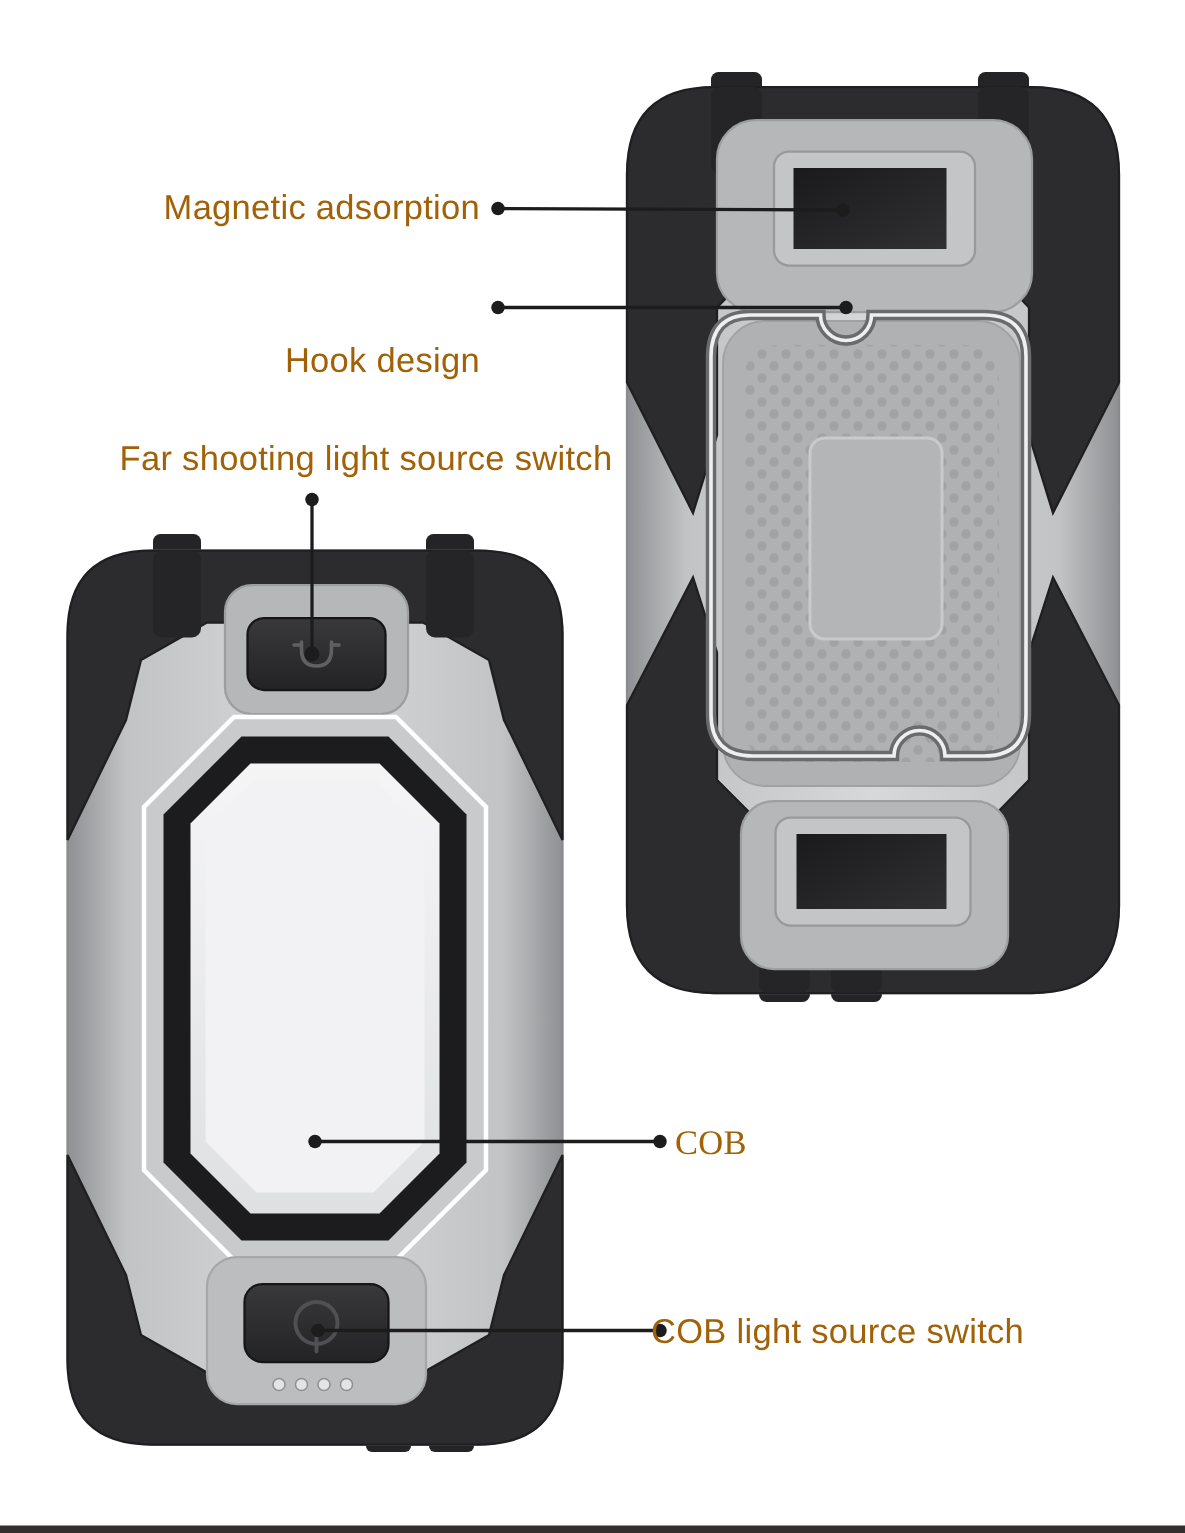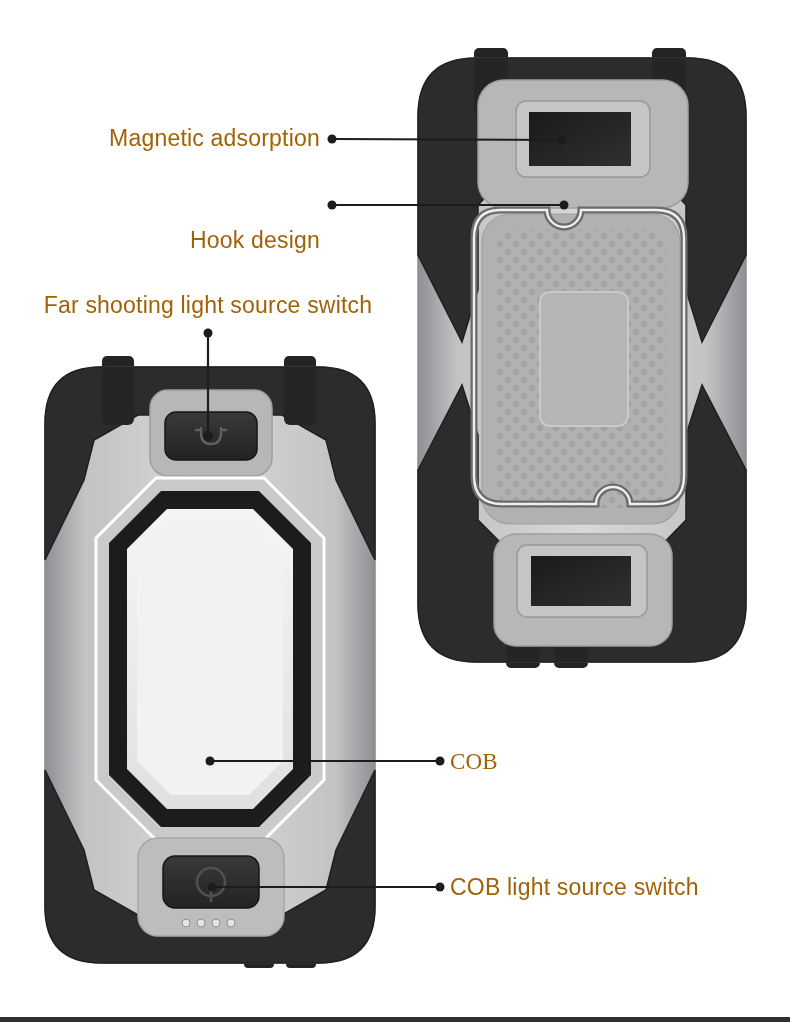--- a/index.html
+++ b/index.html
@@ -13,21 +13,21 @@
   #art{position:absolute;left:0;top:0;}
   .callout{
     position:absolute;
     color:#a16207;
     font-size:23px;
     line-height:27px;
     letter-spacing:0.2px;
     white-space:nowrap;
   }
   .align-right{text-align:right;}
-  .align-center{text-align:center;}
+  .align-center{text-align:center;padding-left:36px;}
   #footer-bar{
     position:absolute;left:0;bottom:0;
     width:790px;height:5px;
     background:#342e2e;
   }
 </style>
 </head>
 <body>
 
 <div id="canvas">
@@ -174,16 +174,16 @@
   </svg>
 
   <div class="callout align-right" style="left:0; top:125px; width:320px;">Magnetic adsorption</div>
 
   <div class="callout align-right" style="left:0; top:191px; width:320px;margin-top:36px;">Hook design</div>
 
   <div class="callout align-center" style="left:0; top:292px; width:416px;">Far shooting light source switch</div>
 
   <div class="callout" style="left:450px; top:748px;font-family:Liberation Serif, serif;">COB</div>
 
-  <div class="callout" style="left:450px; top:874px;">COB light source switch</div>
+  <div class="callout" style="left:434px; top:874px;">COB light source switch</div>
 
   <div id="footer-bar"></div>
 </div>
 
 </body></html>

